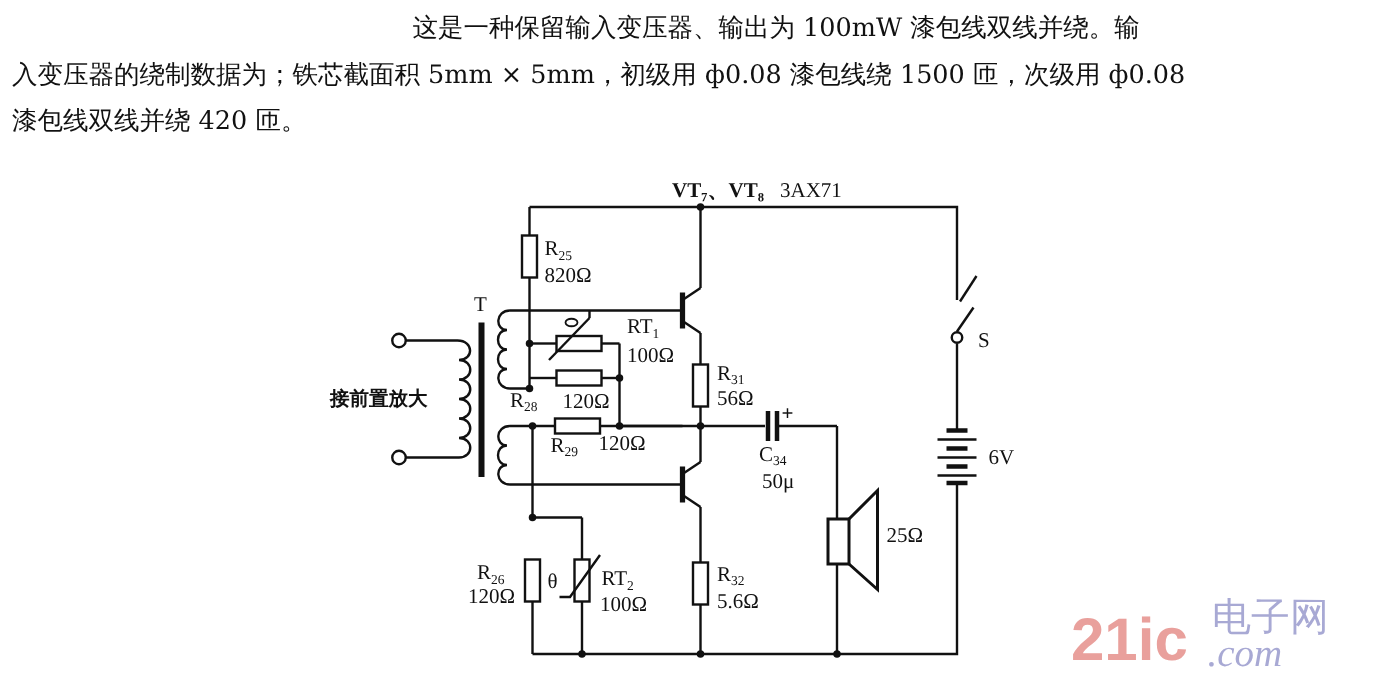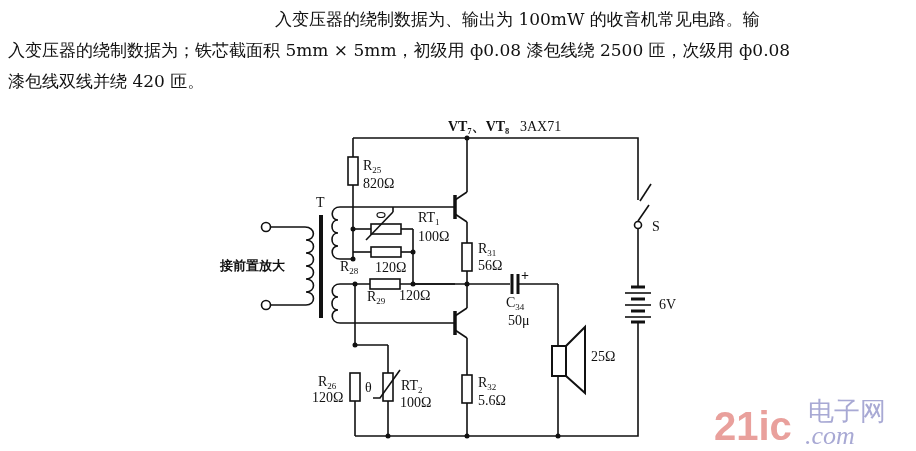--- a/index.html
+++ b/index.html
@@ -18,22 +18,22 @@
   .wt { stroke:#111; stroke-width:2; fill:none; }
   .res { stroke:#111; stroke-width:1.6; fill:#fff; }
   .dot { fill:#111; }
   .wm1 { font-family:"Liberation Sans","DejaVu Sans",sans-serif; font-size:40px; font-weight:bold; fill:#e9a09c; }
   .wm2 { font-family:"DejaVu Sans",sans-serif; font-size:26px; fill:#a8a9d4; }
   .wm3 { font-family:"Liberation Serif","DejaVu Serif",serif; font-size:26px; font-style:italic; fill:#a8a9d4; }
 </style>
 </head>
 <body>
 
-<div class="para p1">入变压器的绕制数据为、输出为 100mW 的收音机常见电路。输</div>
-<div class="para p2">入变压器的绕制数据为；铁芯截面积 5mm × 5mm，初级用 ф0.08 漆包线绕 2500 匝，次级用 ф0.08</div>
+<div class="para p1">这是一种保留输入变压器、输出为 100mW 漆包线双线并绕。输</div>
+<div class="para p2">入变压器的绕制数据为；铁芯截面积 5mm × 5mm，初级用 ф0.08 漆包线绕 1500 匝，次级用 ф0.08</div>
 <div class="para p3">漆包线双线并绕 420 匝。</div>
 
 <svg width="916" height="451" viewBox="0 0 916 451">
 
   <g>
     <polyline class="w" points="353,138 353,157"></polyline>
     <polyline class="w" points="353,138 638,138 638,200"></polyline>
   </g>
   <text class="lbl-b" x="448" y="131"><tspan>VT₇、VT₈</tspan></text>
   <text class="lbl" x="520" y="131">3AX71</text>

